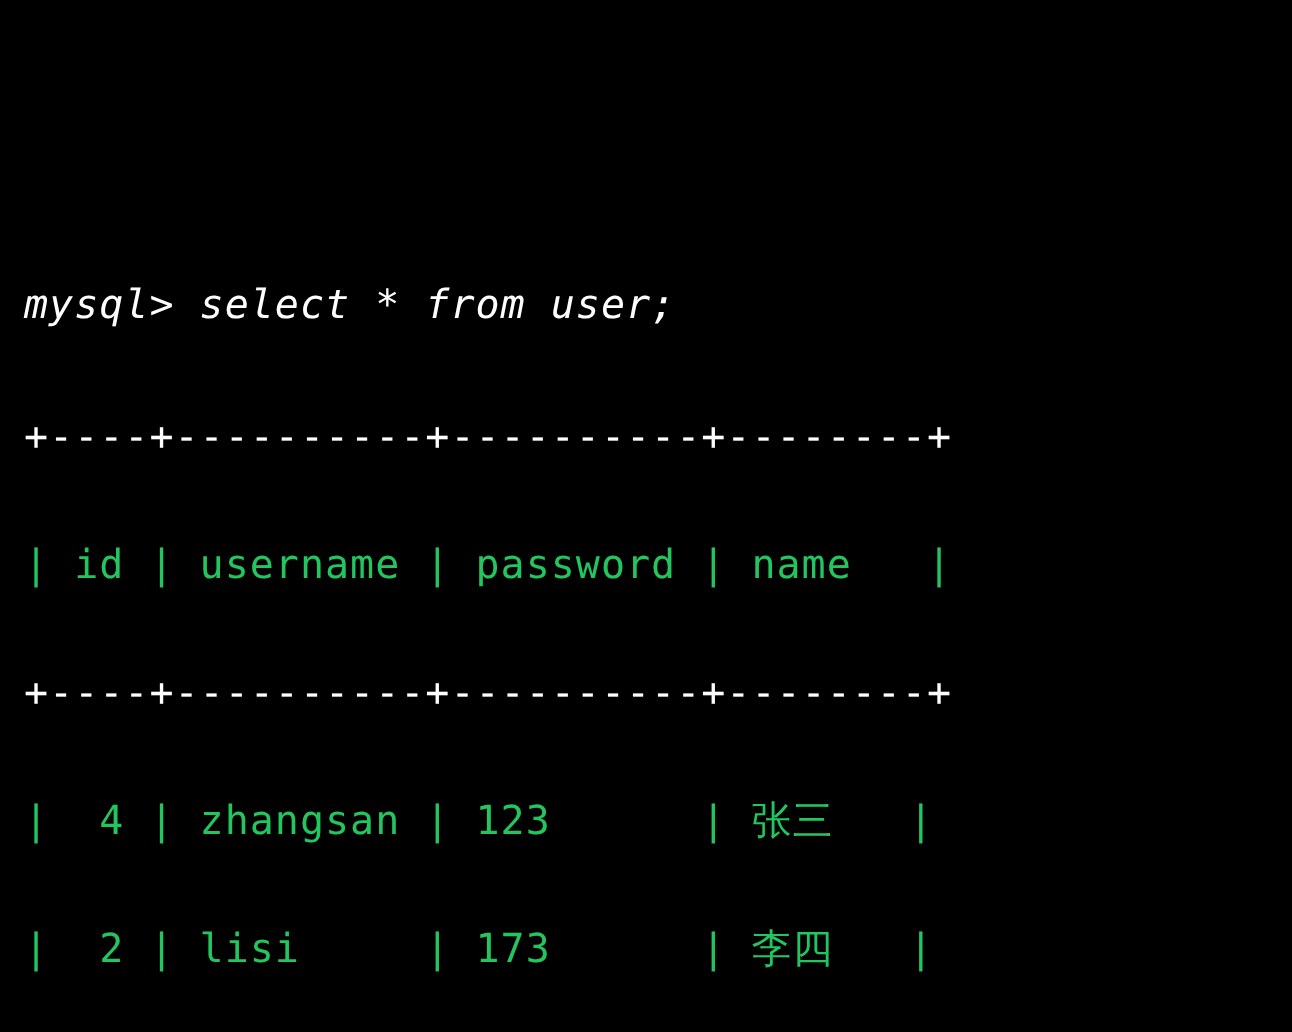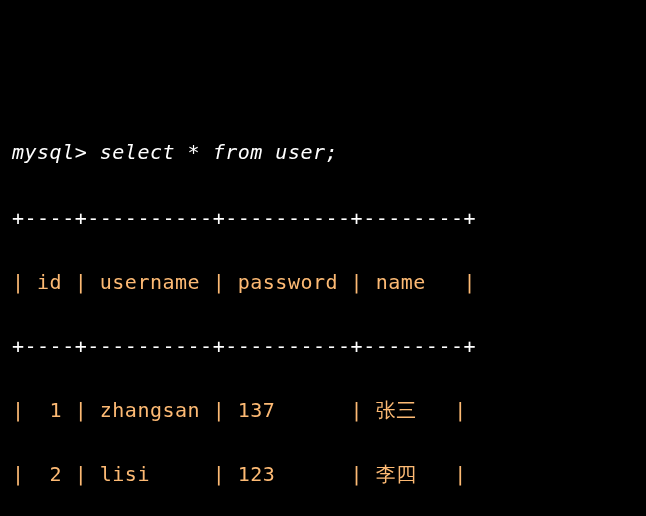--- a/index.html
+++ b/index.html
@@ -21,34 +21,34 @@
       letter-spacing: 0.5px;
     }
     .prompt-line {
       margin-bottom: 2px;
       font-style: italic;
     }
     .table-border {
       color: #fff;
     }
     .table-row {
-      color: #fdba74;
+      color: #22c55e;
     }
   </style>
 </head>
 <body>
 
 
 
 <div class="prompt-line">mysql&gt; select * from user;</div>
 <div class="table-border">+----+----------+----------+--------+</div>
 <div class="table-row">| id | username | password | name   |</div>
 <div class="table-border">+----+----------+----------+--------+</div>
-<div class="table-row">|  1 | zhangsan | 137      | 张三   |</div>
-<div class="table-row">|  2 | lisi     | 123      | 李四   |</div>
+<div class="table-row">|  4 | zhangsan | 123      | 张三   |</div>
+<div class="table-row">|  2 | lisi     | 173      | 李四   |</div>
 
 
 
 
 
 
 
 
 
 

